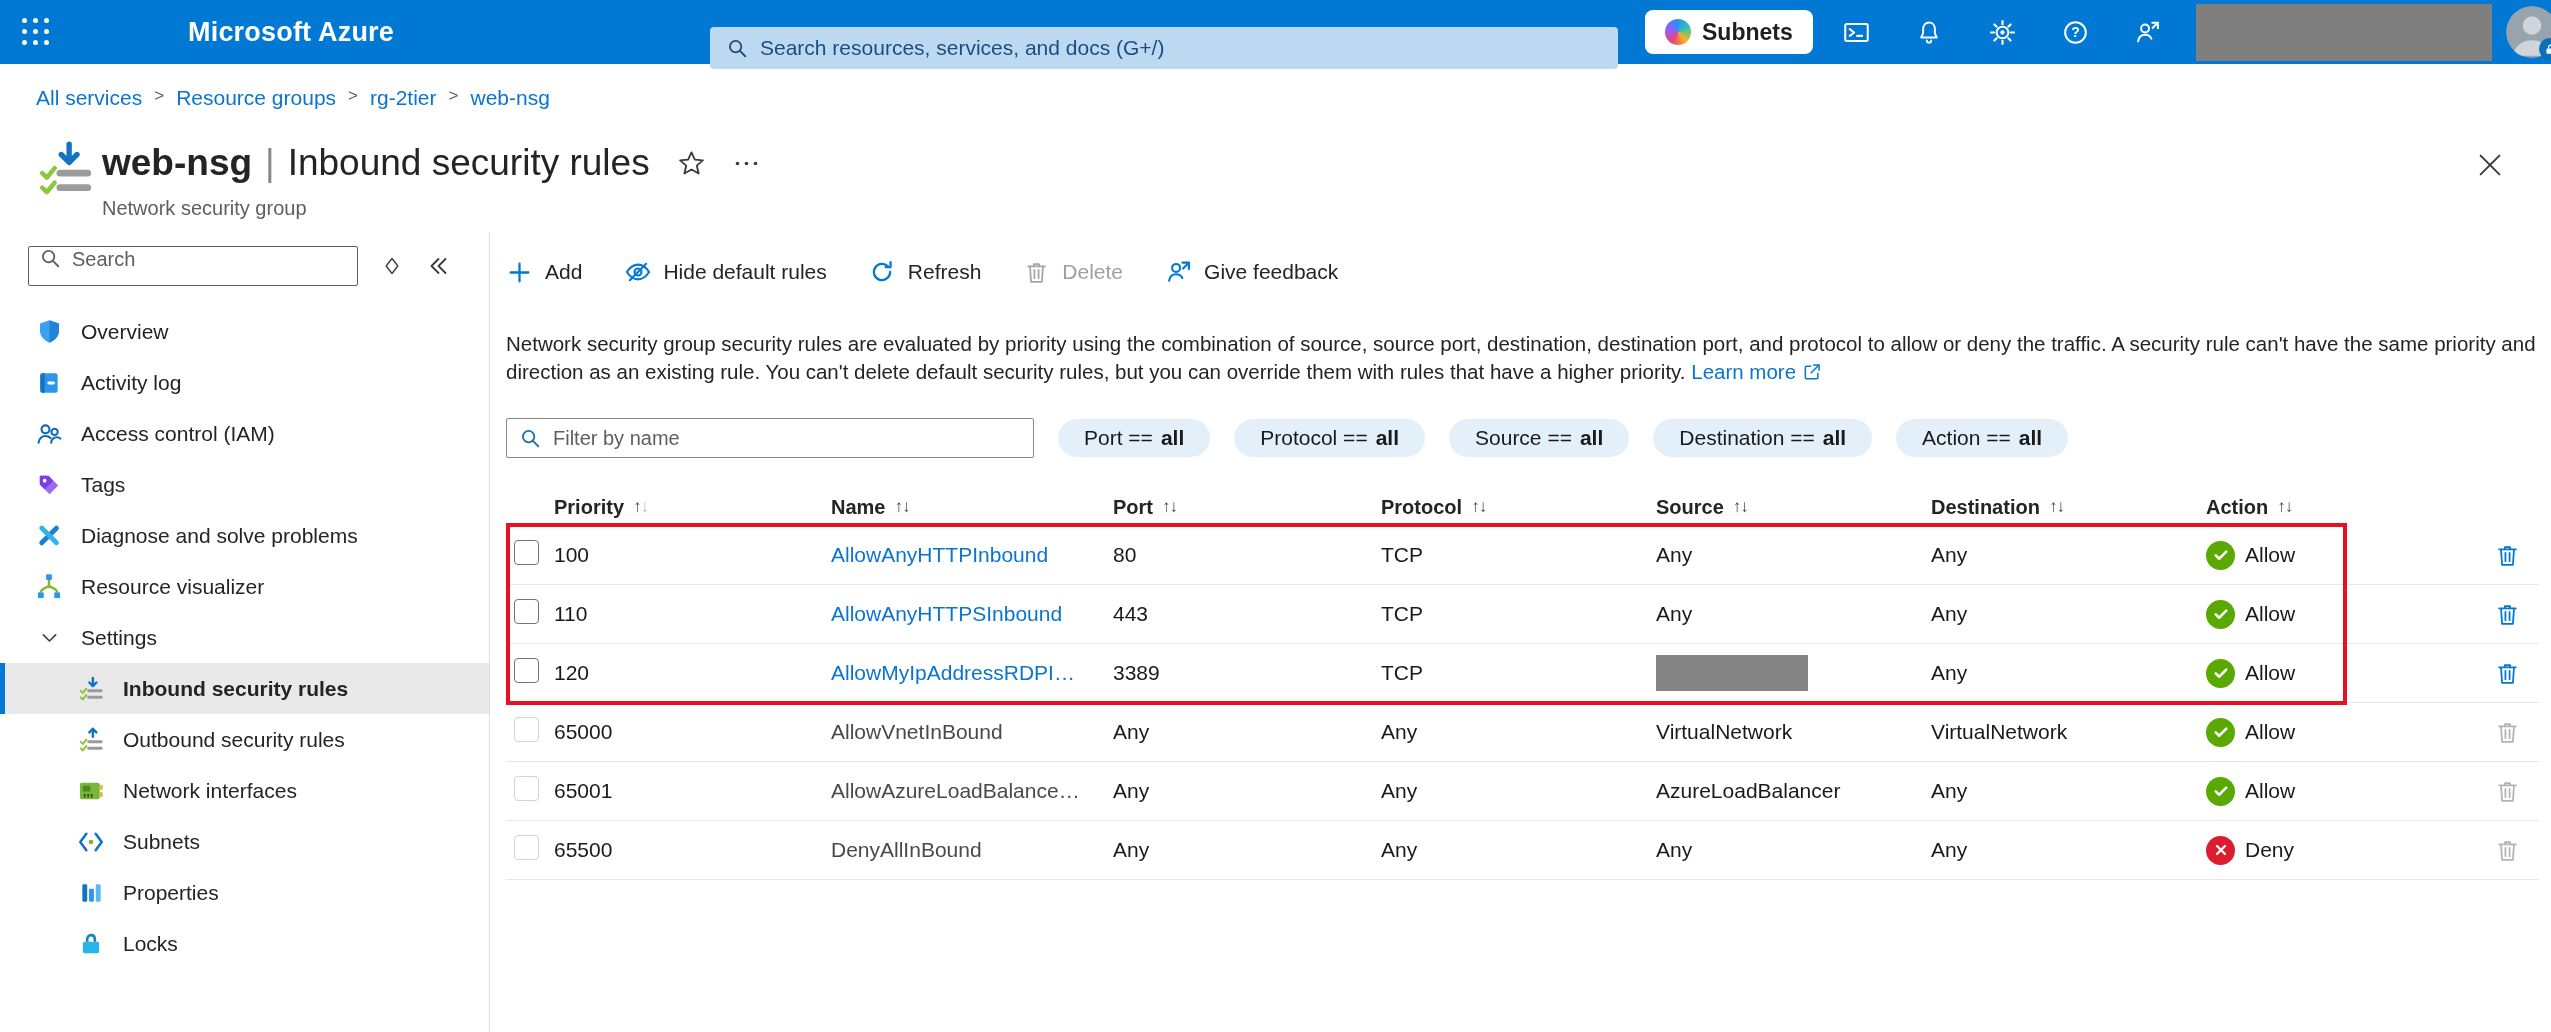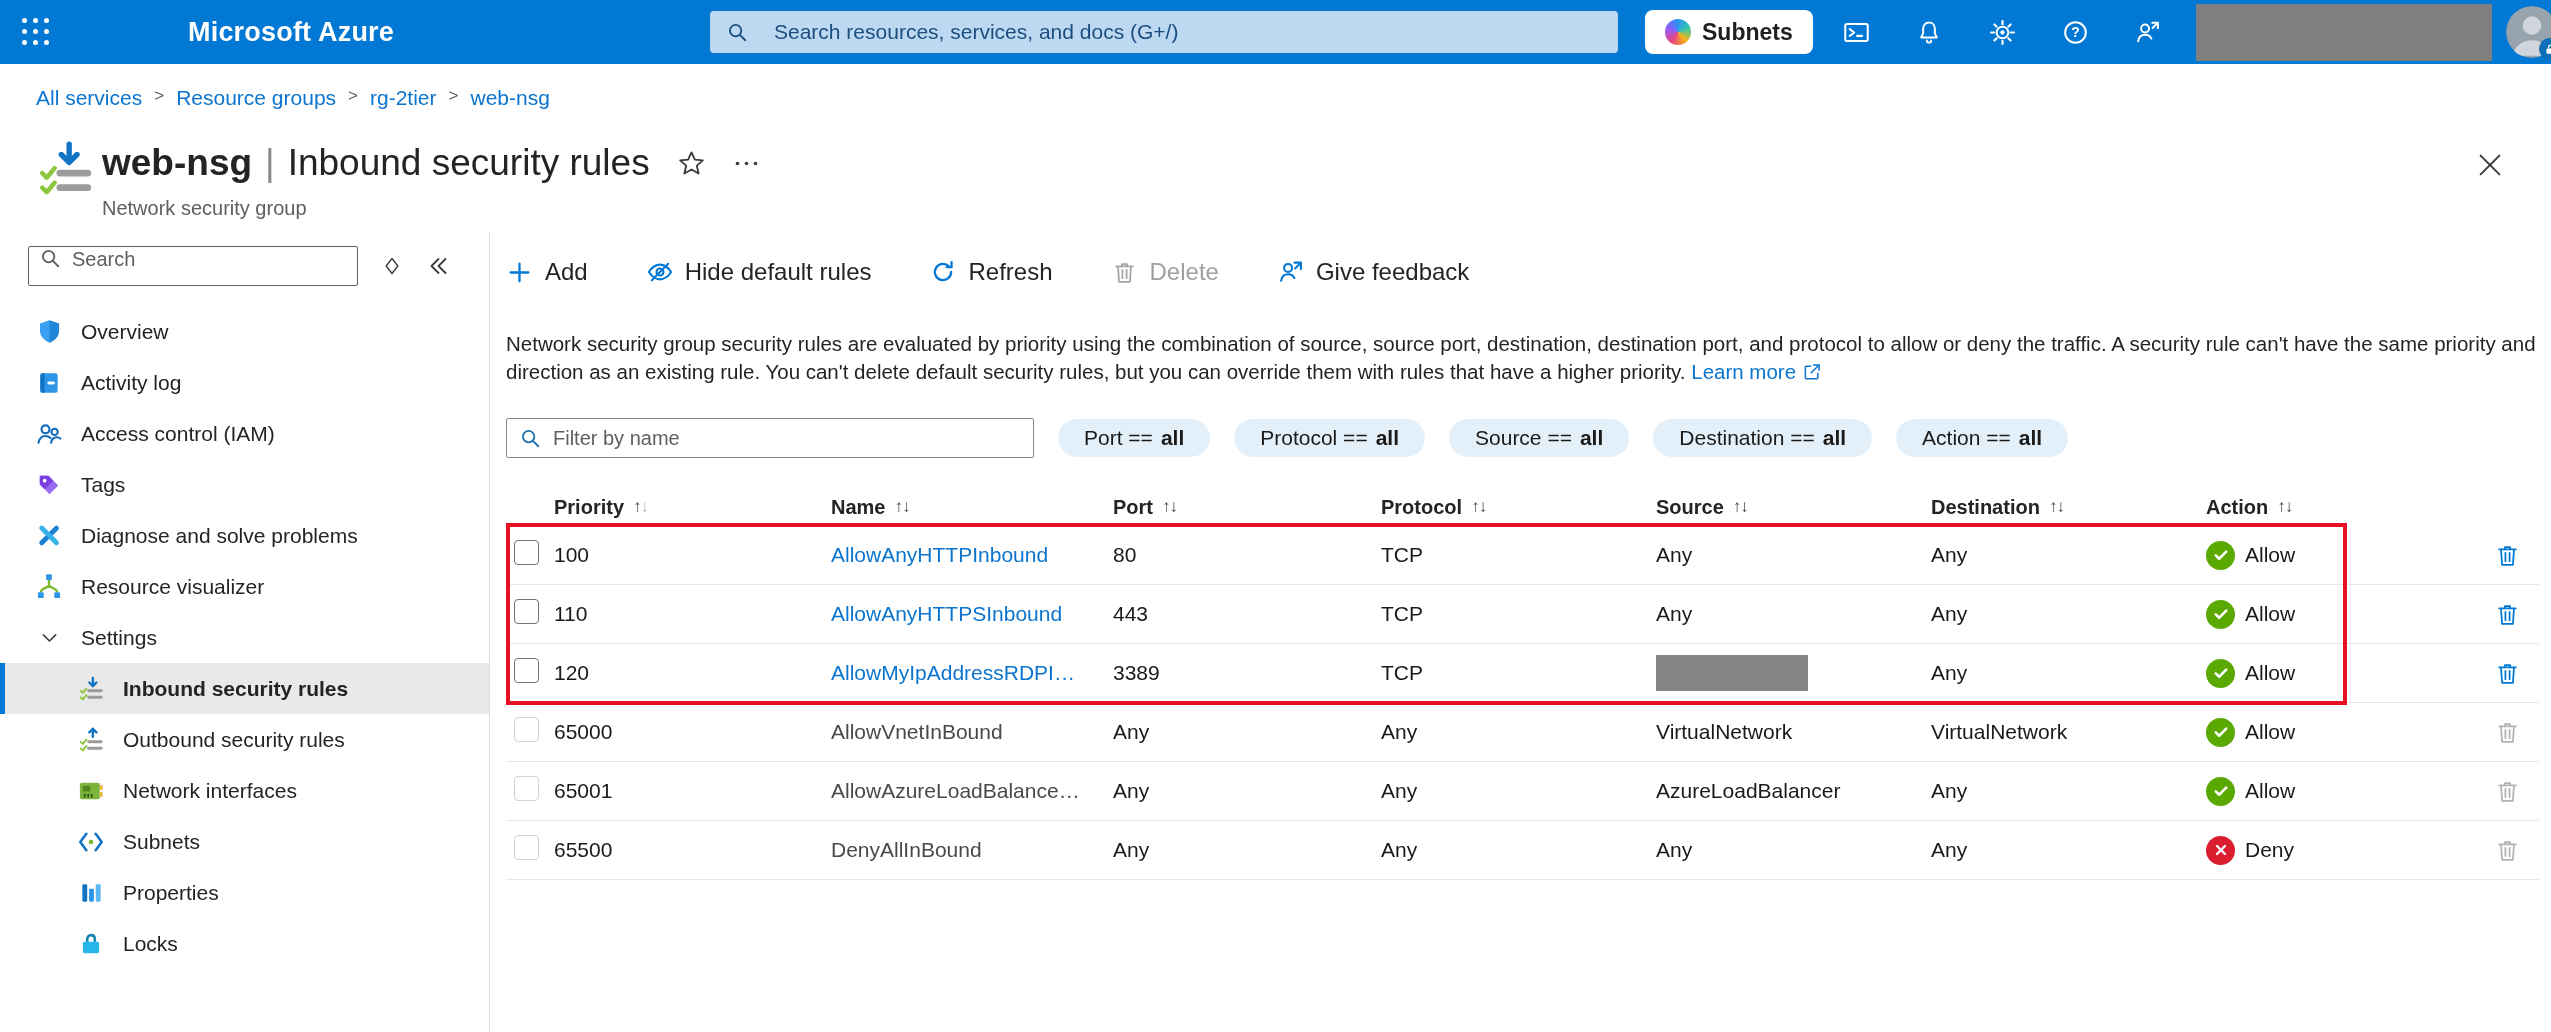--- a/index.html
+++ b/index.html
@@ -8,22 +8,22 @@
   svg{display:block}
 
   
   .topbar{position:relative;height:64px;background:#0078d4;flex:none;display:flex;align-items:center;}
   .waffle{margin-left:14px;width:44px;height:44px;display:grid;place-items:center;cursor:pointer;}
   .waffle-grid{display:grid;grid-template-columns:repeat(3,6px);grid-auto-rows:6px;gap:5px;}
   .waffle-grid i{width:5px;height:5px;background:#fff;border-radius:50%;}
   .hamb{margin-left:44px;width:30px;display:flex;flex-direction:column;gap:7px;cursor:pointer;}
   .hamb i{height:3px;background:#fff;border-radius:2px;}
   .brand{margin-left:56px;color:#fff;font-size:27px;font-weight:700;letter-spacing:.2px;white-space:nowrap;}
-  .tb-search{position:absolute;left:710px;top:11px;width:908px;height:42px;background:#bdd9f2;border-radius:4px;
-    display:flex;align-items:center;gap:24px;padding:0 16px;box-sizing:border-box;}
+  .tb-search{position:absolute;left:710px;top:27px;width:908px;height:42px;background:#bdd9f2;border-radius:4px;
+    display:flex;align-items:center;gap:10px;padding:0 16px;box-sizing:border-box;}
   .tb-search input{flex:1;background:transparent;border:0;outline:0;font:21px "Liberation Sans",sans-serif;color:#14456f;}
   .tb-search input::placeholder{color:#1b4e7e;opacity:1;}
   .copilot{position:absolute;left:1645px;top:10px;height:44px;background:#fff;border-radius:8px;display:flex;
     align-items:center;gap:11px;padding:0 20px;font-size:23px;font-weight:600;color:#1f1f1f;cursor:pointer;box-sizing:border-box;}
   .copilot-logo{width:26px;height:26px;border-radius:50%;flex:none;
     background:conic-gradient(from 210deg,#e8467c,#9b59f6,#2e8ef7,#30c5b0,#f7b518,#e8467c);}
   .tb-icons{position:absolute;left:1842px;top:0;height:64px;display:flex;align-items:center;gap:45px;}
   .tb-icons .icon{width:28px;height:28px;display:grid;place-items:center;cursor:pointer;}
   .tb-redacted{position:absolute;left:2196px;top:4px;width:296px;height:57px;background:#7f7f7f;}
   .avatar{position:absolute;left:2506px;top:6px;width:52px;height:52px;border-radius:50%;cursor:pointer;}
@@ -54,21 +54,21 @@
   .side-search input::placeholder{color:#605e5c;opacity:1;}
   .side-items{margin-top:20px;}
   .side-item{height:51px;display:flex;align-items:center;gap:17px;padding-left:34px;font-size:21px;cursor:pointer;
     position:relative;color:#242424;}
   .side-item.indent{padding-left:76px;}
   .side-item.selected{background:#e9e9e9;font-weight:700;}
   .side-item.selected::before{content:"";position:absolute;left:0;top:0;bottom:0;width:5px;background:#0078d4;}
   .side-icon{width:30px;display:grid;place-items:center;flex:none;}
 
   .content{flex:1;padding:20px 0 0 16px;position:relative;box-sizing:border-box;}
-  .cmdbar{display:flex;align-items:center;gap:58px;height:40px;font-size:24px;}
+  .cmdbar{display:flex;align-items:center;gap:42px;height:40px;font-size:21px;}
   .cmd{display:flex;align-items:center;gap:12px;cursor:pointer;color:#242424;white-space:nowrap;}
   .cmd.disabled{color:#a19f9d;cursor:default;}
   .cmd .icon{width:27px;height:27px;display:grid;place-items:center;}
 
   .desc{margin-top:38px;width:2030px;font-size:20.5px;line-height:28px;color:#242424;}
   .learn{color:#0b74ce;cursor:pointer;white-space:nowrap;display:inline-flex;align-items:center;gap:6px;}
 
   .filterbar{margin-top:32px;display:flex;align-items:center;gap:24px;}
   .filter-input{width:528px;height:40px;border:1px solid #8a8886;border-radius:2px;display:flex;align-items:center;
     gap:10px;padding:8px 12px;box-sizing:border-box;background:#fff;}

